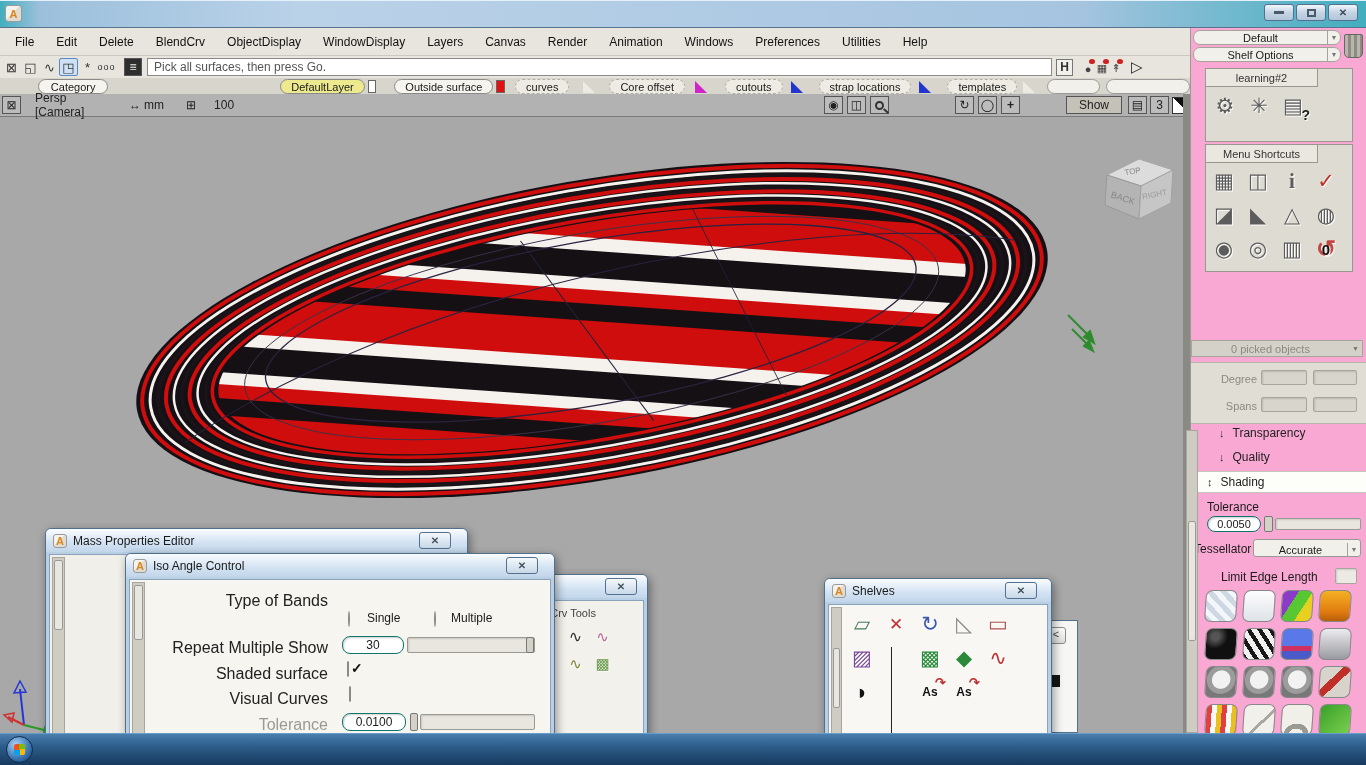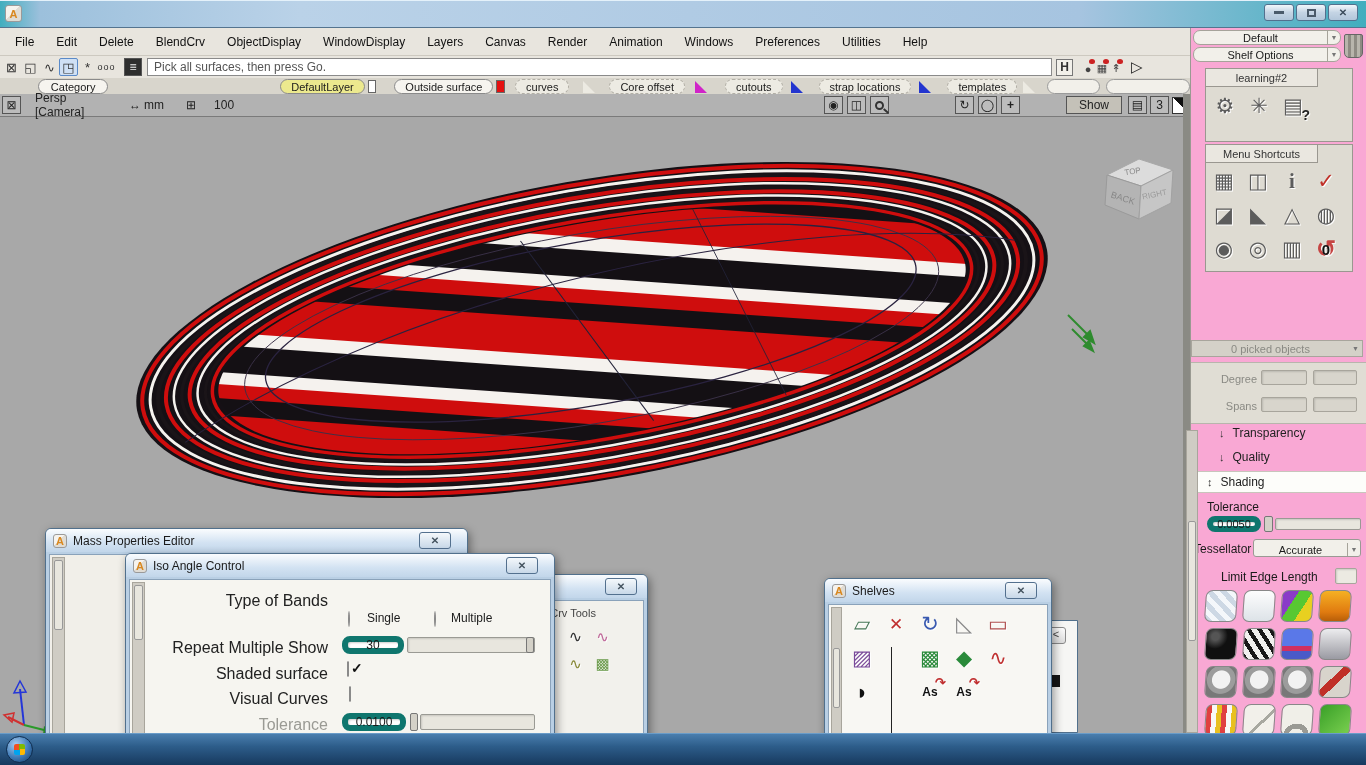--- a/index.html
+++ b/index.html
@@ -50,21 +50,21 @@
 .trash{width:19px;height:24px;border:1px solid #666;border-radius:2px 2px 5px 5px;background:repeating-linear-gradient(90deg,#b8b5ac 0 3px,#8e8b83 3px 6px)}
 .shelfbox{border:1px solid #9a9790;background:#dedbd2}
 .shelftab{height:18px;background:#eae7e0;border-bottom:1px solid #9a9790;border-right:1px solid #9a9790;display:flex;align-items:center;justify-content:center;font-size:11px;color:#333;width:112px}
 .gico{width:34px;height:34px;display:flex;align-items:center;justify-content:center;font-size:21px;color:#5c5c5c;text-shadow:1px 1px 0 #fdfdfd}
 .picked{height:17px;background:#d4d1c8;border:1px solid #a8a59c;display:flex;align-items:center;font-size:11px;color:#8a8a84}
 .dsbox{background:#e0ddd4;border-top:1px solid #b8b5ac;border-bottom:1px solid #b8b5ac}
 .dslabel{font-size:11px;color:#8a8a84}
 .dsfield{height:15px;background:#d8d5cc;border:1px solid #a8a59c;border-radius:2px;box-shadow:inset 1px 1px 2px #00000022}
 .acc{display:flex;align-items:center;gap:8px;font-size:12px;color:#222}
 .accarrow{font-size:11px;color:#333}
-.inset{background:#fff;border:6px solid #0f766e;border-radius:8px;box-shadow:inset 1px 1px 2px #00000033}
+.inset{background:#fff;border:1px solid #0f766e;border-radius:8px;box-shadow:inset 1px 1px 2px #00000033}
 .track{background:#e8e6de;border:1px solid #9a9a94;border-radius:2px;box-shadow:inset 1px 1px 2px #00000022}
 .thumb{background:#d4d1c8;border:1px solid #777;border-radius:2px}
 .tessdd{height:18px;border:1px solid #9a9a94;border-radius:3px;background:#f2f0ea;display:flex;align-items:flex-end}
 .shader{width:32px;height:32px;border-radius:7px;border:1px solid #888;transform:skewX(-4deg)}
 .vscroll{background:#cfccc4;border:1px solid #a8a59c}
 .vthumb{background:#e8e6de;border:1px solid #999;border-radius:2px}
 
 .dlg{border:1px solid #51708c;border-radius:6px 6px 0 0;background:#b9cfe4;box-shadow:2px 3px 10px #00000066}
 .dlgtitle{height:23px;display:flex;align-items:center;gap:6px;padding:0 7px;background:linear-gradient(180deg,#fafcfe,#d2e2f2 60%,#c2d6ea);border-radius:5px 5px 0 0;font-size:12px;color:#1a1a1a}
 .closebtn{position:absolute;top:3px;width:32px;height:17px;border:1px solid #53708e;border-radius:3px;background:linear-gradient(#f4f8fb,#c8d8e8);display:flex;align-items:center;justify-content:center;font-size:10px;font-weight:bold;color:#44535f}

